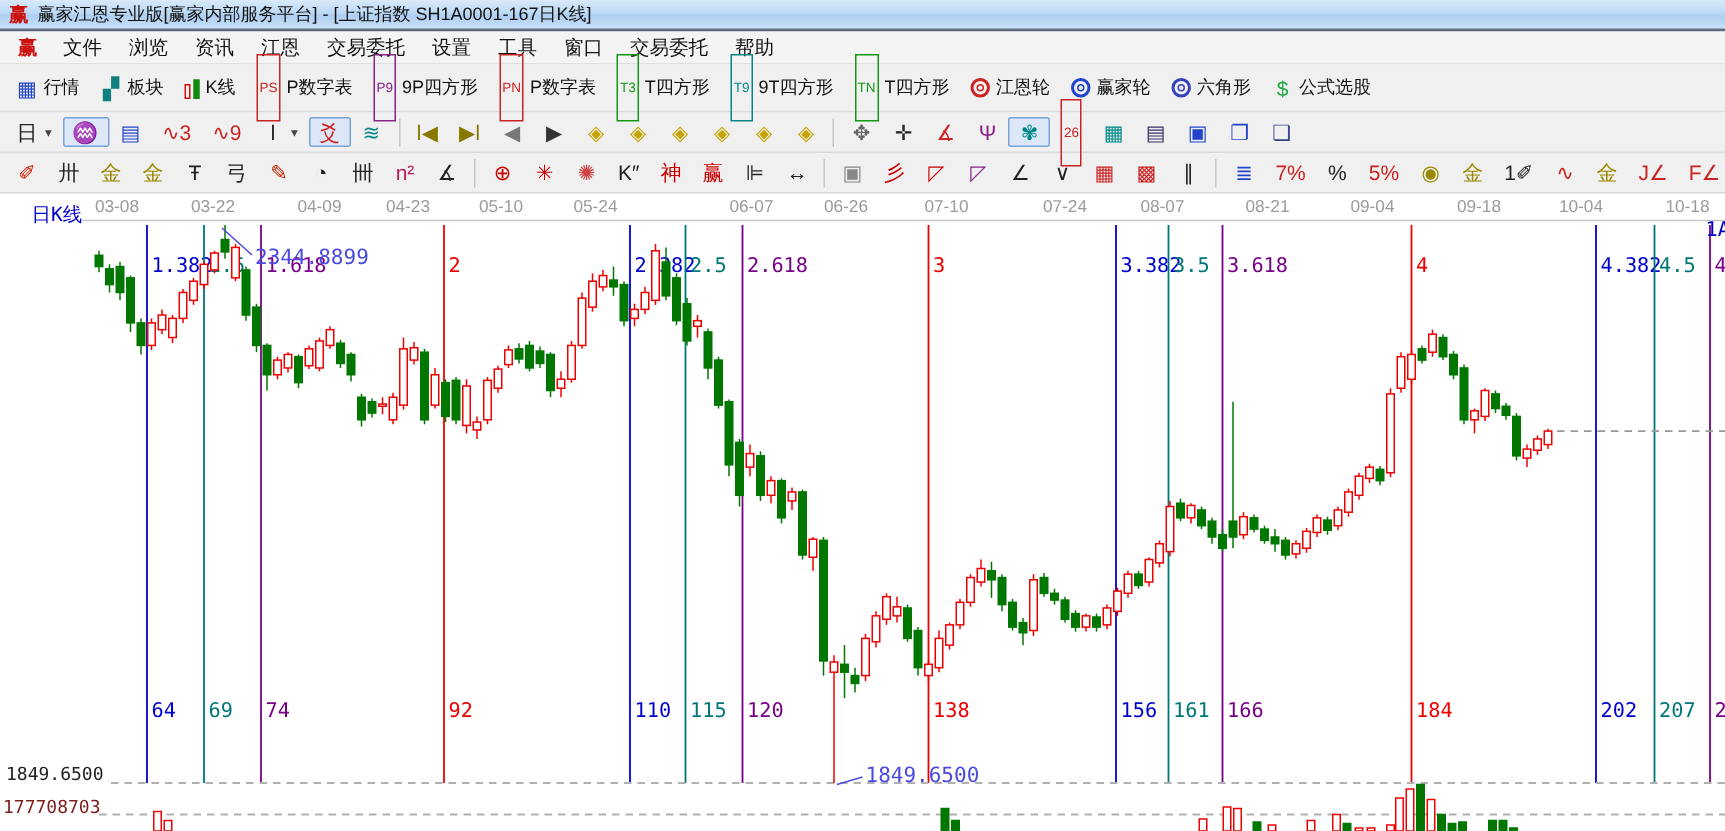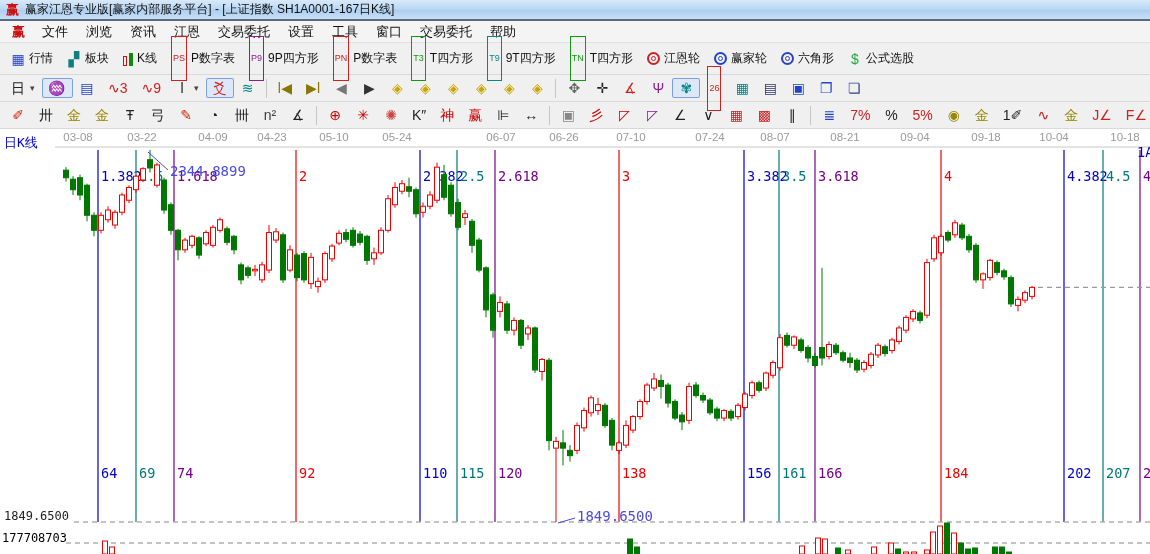--- a/index.html
+++ b/index.html
@@ -32,23 +32,23 @@
   .tb-wheel::after { content:""; position:absolute; inset:2px; border:1px solid currentColor; border-radius:50%; }
   .tb-candle2 { display:inline-flex; gap:2px; align-items:flex-end; height:14px; }
   .tb-candle2 i { width:4px; height:10px; border:1px solid #cc1111; display:block; }
   .tb-candle2 i+i { height:13px; background:#118811; border-color:#118811; }
   .tb-sep { width:1px; height:19px; background:#c6c6c6; margin:0 4px; flex:none; }
   .tb-caret { font-size:9px; color:#444; margin-left:1px; }
 
   
   #chart-svg { position:absolute; left:0; top:0; z-index:1; }
   .ovl { position:absolute; z-index:3; font-size:13px; }
-  #period-label { left:4px; top:134px; color:#0000cc; font-family:"DejaVu Sans Mono",monospace; }
+  #period-label { left:21px; top:134px; color:#0000cc; font-family:"DejaVu Sans Mono",monospace; }
   #price-axis-label { left:4px; top:509px; color:#222; font-family:"DejaVu Sans Mono",monospace; font-size:12px; }
-  #volume-axis-label { left:2px; top:531px; color:#000000; font-family:"DejaVu Sans Mono",monospace; font-size:12px; }
+  #volume-axis-label { left:2px; top:531px; color:#7f1d1d; font-family:"DejaVu Sans Mono",monospace; font-size:12px; }
 </style>
 </head>
 <body>
 
 <svg id="chart-svg" width="1150" height="554" viewBox="0 0 1150 554">
     <line x1="55" y1="147" x2="1150" y2="147" stroke="#c8c8c8" stroke-width="1"></line>
     <text x="78" y="141" text-anchor="middle" fill="#9a9a9a" font-size="11.5" font-family="&quot;Liberation Sans&quot;, sans-serif">03-08</text>
     <text x="142" y="141" text-anchor="middle" fill="#9a9a9a" font-size="11.5" font-family="&quot;Liberation Sans&quot;, sans-serif">03-22</text>
     <text x="213" y="141" text-anchor="middle" fill="#9a9a9a" font-size="11.5" font-family="&quot;Liberation Sans&quot;, sans-serif">04-09</text>
     <text x="272" y="141" text-anchor="middle" fill="#9a9a9a" font-size="11.5" font-family="&quot;Liberation Sans&quot;, sans-serif">04-23</text>
@@ -614,21 +614,21 @@
       <span class="tb-btn">
         <span class="tb-ico" style="color: rgb(204, 34, 0);">✎</span>
       </span>
       <span class="tb-btn">
         <span class="tb-ico" style="color: rgb(34, 34, 34);">◔</span>
       </span>
       <span class="tb-btn">
         <span class="tb-ico" style="color: rgb(34, 34, 34);">卌</span>
       </span>
       <span class="tb-btn">
-        <span class="tb-ico" style="color: #404040;">n²</span>
+        <span class="tb-ico" style="color: #be185d;">n²</span>
       </span>
       <span class="tb-btn">
         <span class="tb-ico" style="color: rgb(34, 34, 34);">∡</span>
       </span>
       <span class="tb-sep"></span>
       <span class="tb-btn">
         <span class="tb-ico" style="color: rgb(204, 0, 0);">⊕</span>
       </span>
       <span class="tb-btn">
         <span class="tb-ico" style="color: rgb(204, 0, 0);">✳</span>

